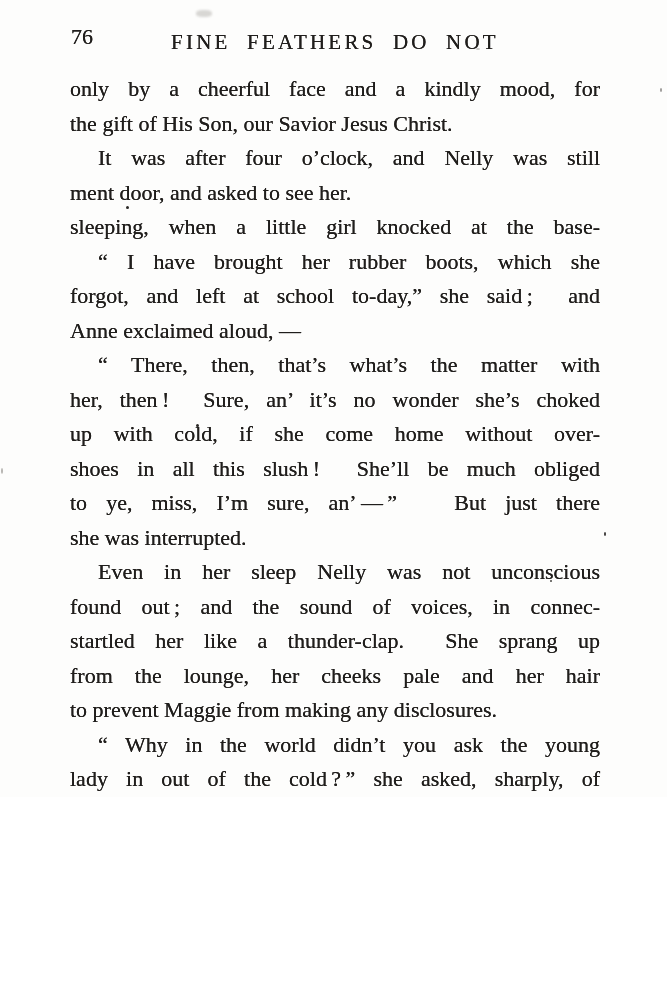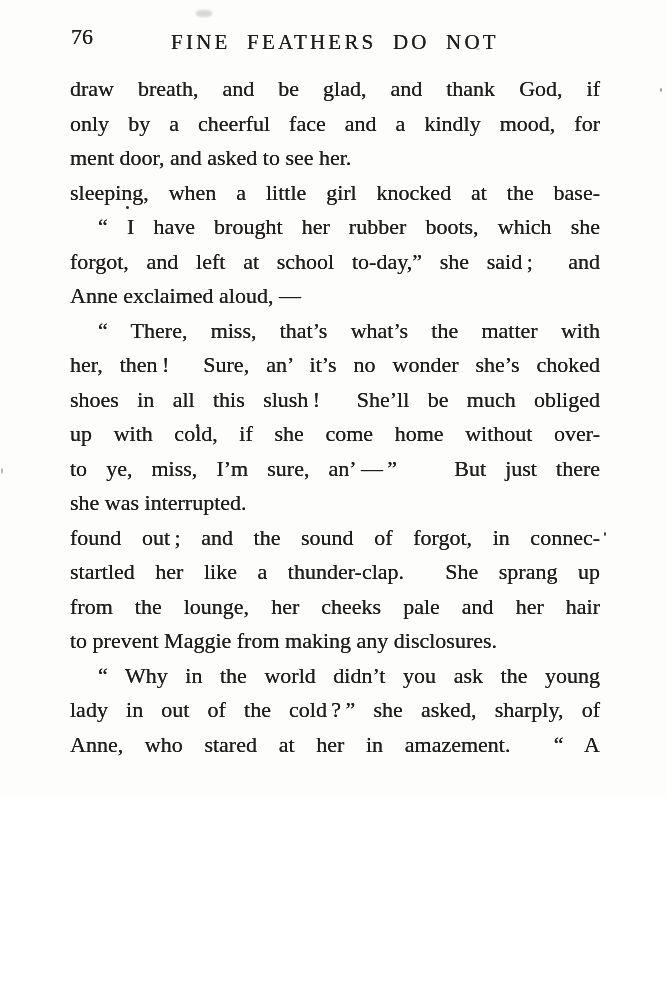--- a/index.html
+++ b/index.html
@@ -69,34 +69,36 @@
 </head>
 <body>
 
 <div class="page" style="background: rgb(253, 253, 252); color: rgb(32, 30, 28);">
   <div>
     <span class="pagenum">76</span>
     <span class="running-title">FINE FEATHERS DO NOT</span>
   </div>
 
   <div class="text-block">
-      <div class="line">draw breath, and be glad, and thank God, if</div>
       <div class="line">only by a cheerful face and a kindly mood, for</div>
+      <div class="line end">the gift of His Son, our Savior Jesus Christ.</div>
+      <div class="line indent">It was after four o’clock, and Nelly was still</div>
       <div class="line end">ment door, and asked to see her.</div>
       <div class="line">sleeping, when a little girl knocked at the base-</div>
       <div class="line indent">“ I have brought her rubber boots, which she</div>
       <div class="line">forgot, and left at school to-day,” she said ;&nbsp; and</div>
       <div class="line end">Anne exclaimed aloud, —</div>
-      <div class="line indent">“ There, miss, that’s what’s the matter with</div>
+      <div class="line indent">“ There, then, that’s what’s the matter with</div>
       <div class="line">her, then !&nbsp; Sure, an’ it’s no wonder she’s choked</div>
+      <div class="line">up with cold, if she come home without over-</div>
       <div class="line">shoes in all this slush !&nbsp; She’ll be much obliged</div>
-      <div class="line">up with cold, if she come home without over-</div>
       <div class="line">to ye, miss, I’m sure, an’ — ”&nbsp;&nbsp; But just there</div>
       <div class="line end">she was interrupted.</div>
-      <div class="line">found out ; and the sound of forgot, in connec-</div>
+      <div class="line indent">Even in her sleep Nelly was not unconscious</div>
+      <div class="line">found out ; and the sound of voices, in connec-</div>
       <div class="line">startled her like a thunder-clap.&nbsp; She sprang up</div>
       <div class="line">from the lounge, her cheeks pale and her hair</div>
       <div class="line end">to prevent Maggie from making any disclosures.</div>
       <div class="line indent">“ Why in the world didn’t you ask the young</div>
       <div class="line">lady in out of the cold ? ” she asked, sharply, of</div>
       <div class="line">Anne, who stared at her in amazement.&nbsp; “ A</div>
     </div>
 
   <div class="speck s1"></div>
   <div class="speck s2"></div>

